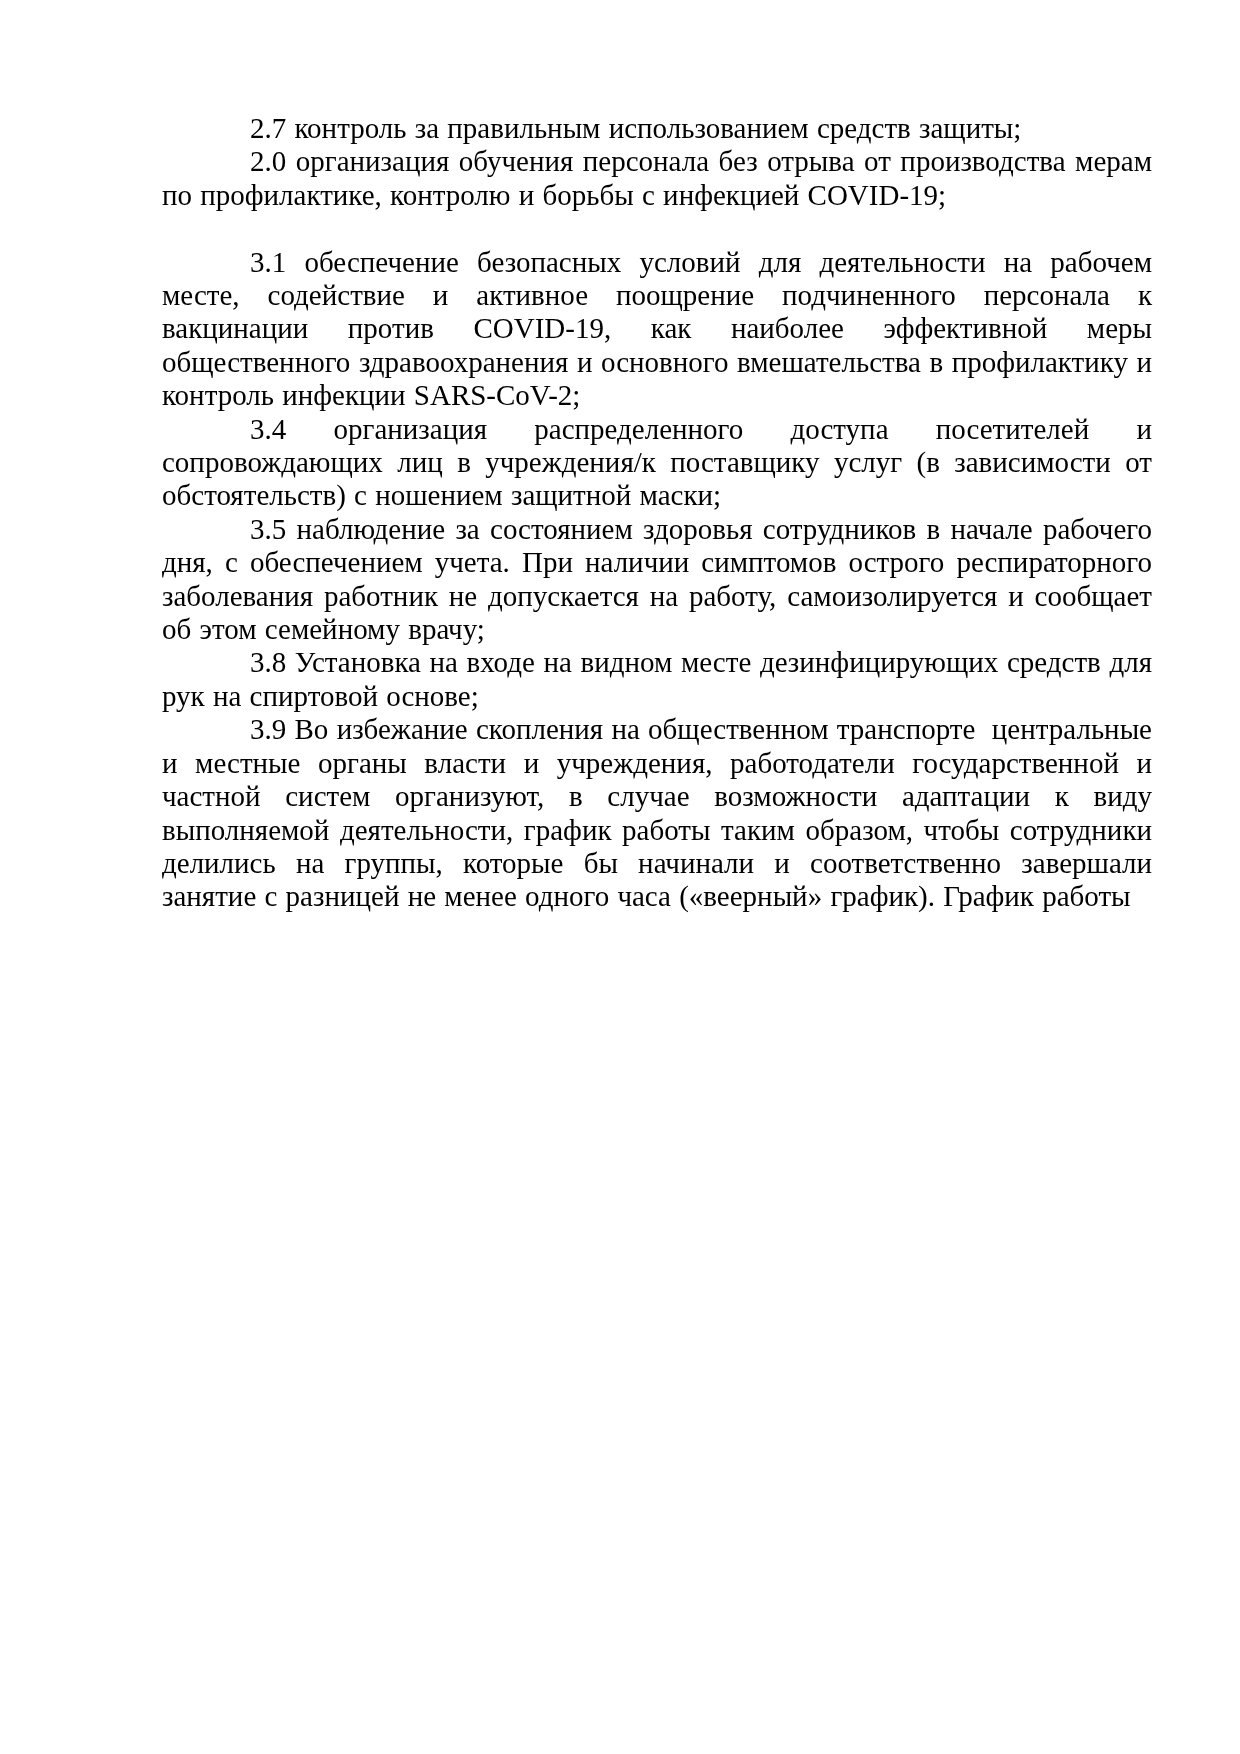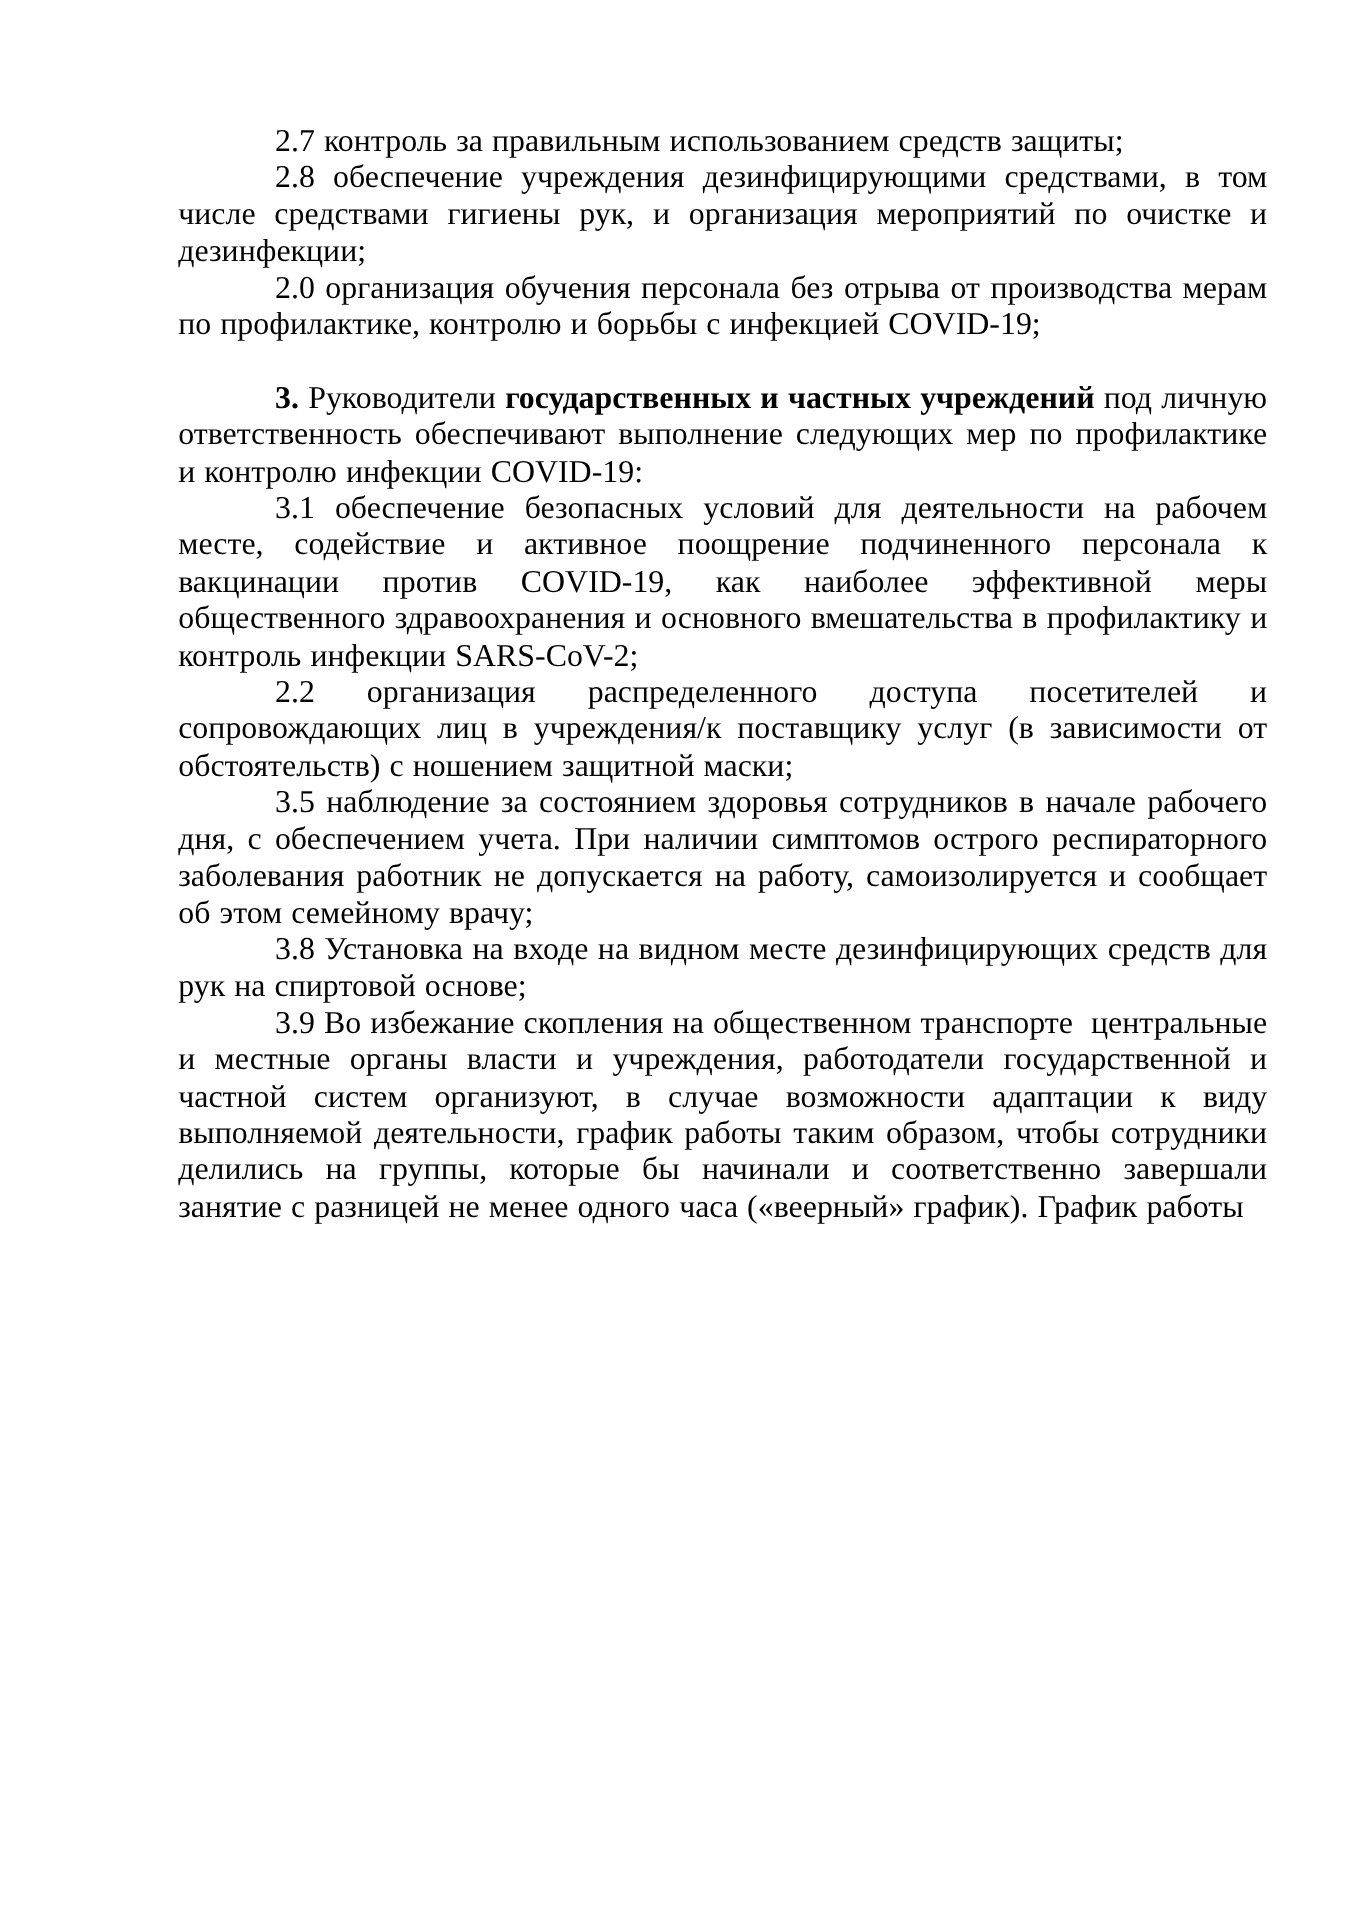--- a/index.html
+++ b/index.html
@@ -42,23 +42,21 @@
   .seg-bold {
     font-weight: 700;
   }
 </style>
 </head>
 <body>
 
 <div class="page">
   <div class="content" id="document-content">
       <p class="para"><span>2.7 контроль за правильным использованием средств защиты;</span></p>
-      <p class="para"><span>2.8 обеспечение учреждения дезинфицирующими средствами, в том числе средствами гигиены рук, и организация мероприятий по очистке и дезинфекции;</span></p>
       <p class="para"><span>2.0 организация обучения персонала без отрыва от производства мерам по профилактике, контролю и борьбы с инфекцией COVID-19;</span></p>
       <p class="para spacer"></p>
-      <p class="para"><span class="seg-bold">3.</span><span> Руководители </span><span class="seg-bold">государственных и частных учреждений</span><span> под личную ответственность обеспечивают выполнение следующих мер по профилактике и контролю инфекции COVID-19:</span></p>
       <p class="para"><span>3.1 обеспечение безопасных условий для деятельности на рабочем месте, содействие и активное поощрение подчиненного персонала к вакцинации против COVID-19, как наиболее эффективной меры общественного здравоохранения и основного вмешательства в профилактику и контроль инфекции SARS-CoV-2;</span></p>
-      <p class="para"><span>2.2 организация распределенного доступа посетителей и сопровождающих лиц в учреждения/к поставщику услуг (в зависимости от обстоятельств) с ношением защитной маски;</span></p>
+      <p class="para"><span>3.4 организация распределенного доступа посетителей и сопровождающих лиц в учреждения/к поставщику услуг (в зависимости от обстоятельств) с ношением защитной маски;</span></p>
       <p class="para"><span>3.5 наблюдение за состоянием здоровья сотрудников в начале рабочего дня, с обеспечением учета. При наличии симптомов острого респираторного заболевания работник не допускается на работу, самоизолируется и сообщает об этом семейному врачу;</span></p>
       <p class="para"><span>3.8 Установка на входе на видном месте дезинфицирующих средств для рук на спиртовой основе;</span></p>
       <p class="para"><span>3.9 Во избежание скопления на общественном транспорте&nbsp; центральные и местные органы власти и учреждения, работодатели государственной и частной систем организуют, в случае возможности адаптации к виду выполняемой деятельности, график работы таким образом, чтобы сотрудники делились на группы, которые бы начинали и соответственно завершали занятие с разницей не менее одного часа («веерный» график). График работы</span></p>
     </div>
 </div>
 
 </body></html>

